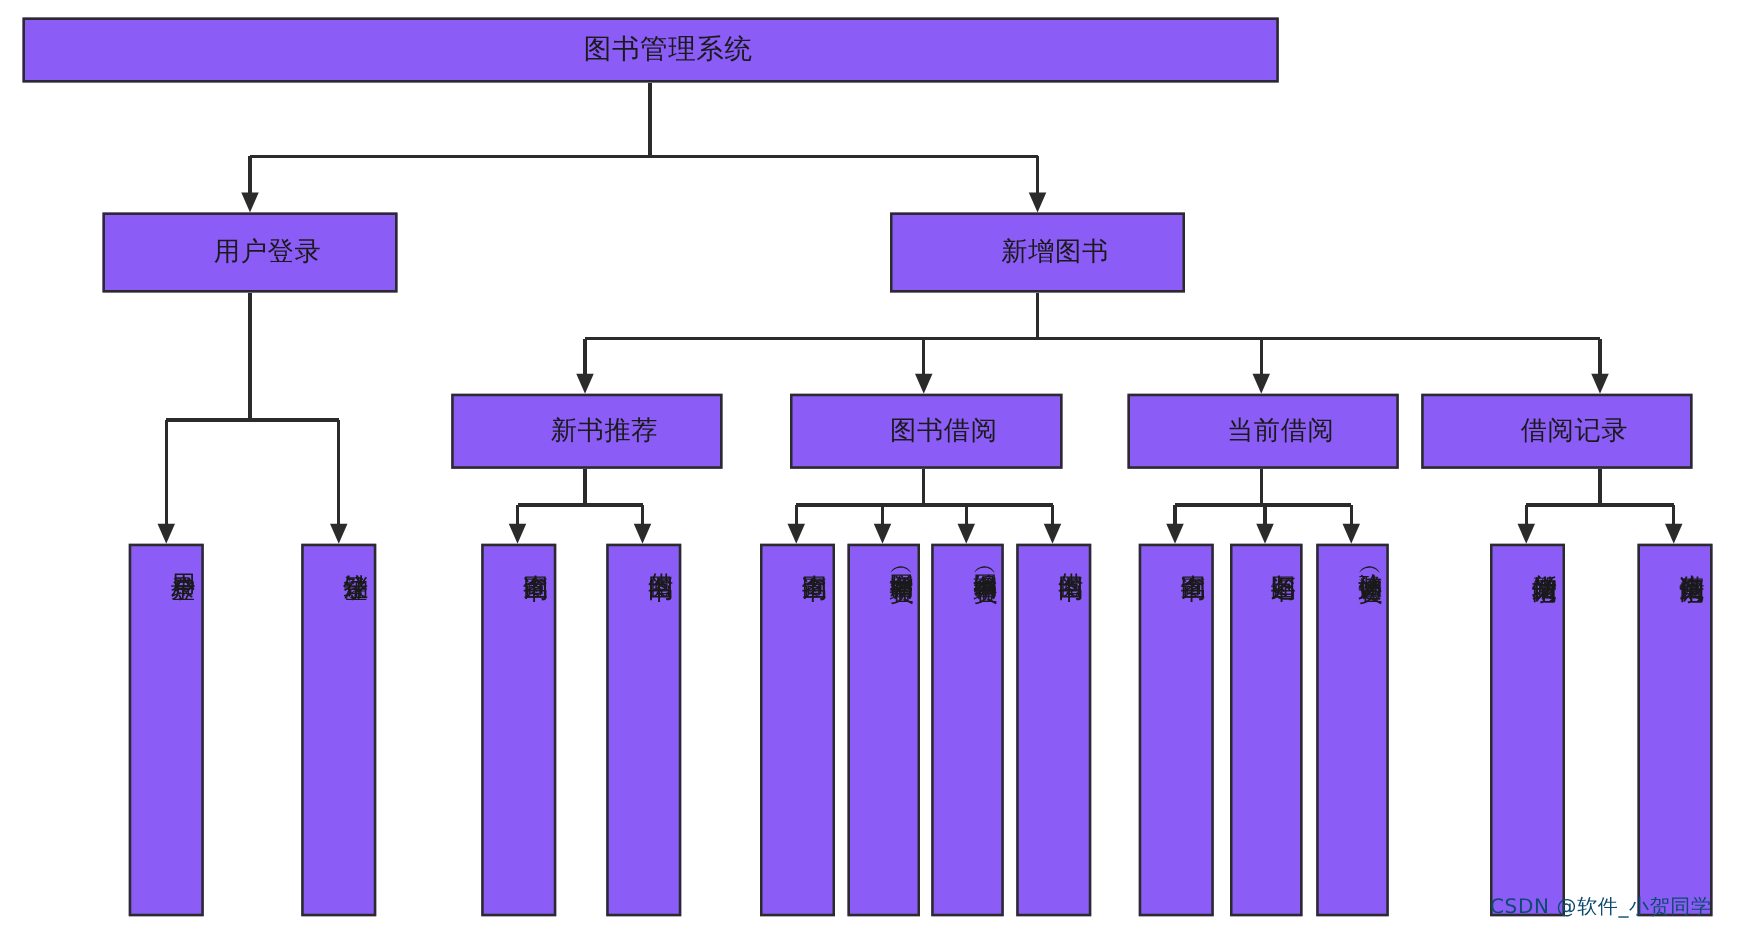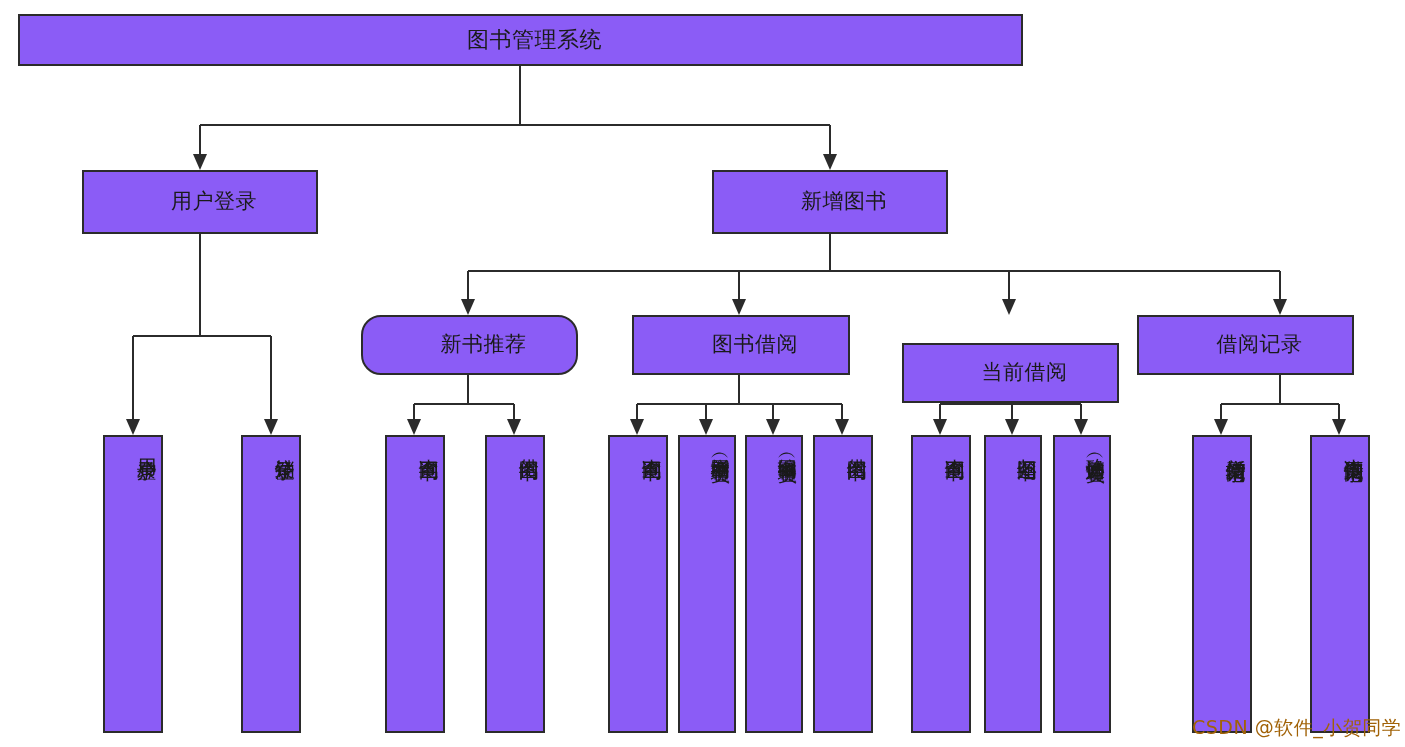--- a/index.html
+++ b/index.html
@@ -58,22 +58,22 @@
     letter-spacing: 1px;
     white-space: nowrap;
     color: #1a1a1a;
   }
   .vert.tall-text .vlabel {
     font-size: 19px;
     line-height: 1.08;
   }
   .watermark {
     position: absolute;
-    font-size: 19px;
-    color: #a16207;
+    font-size: 16px;
+    color: #0c4a6e;
     white-space: nowrap;
     letter-spacing: 0.5px;
   }
 </style>
 </head>
 <body>
 
 <div id="canvas">
 
   <svg id="edges" viewBox="0 0 1405 747" xmlns="http://www.w3.org/2000/svg">
@@ -134,27 +134,27 @@
   <div id="nodes">
       <div class="node horiz root" style="left: 18px; top: 14px; width: 1005px; height: 52px;">
         <span>图书管理系统</span>
       </div>
       <div class="node horiz" style="left: 82px; top: 170px; width: 236px; height: 64px;">
         <span>用户登录</span>
       </div>
       <div class="node horiz" style="left: 712px; top: 170px; width: 236px; height: 64px;">
         <span>新增图书</span>
       </div>
-      <div class="node horiz" style="left: 361px; top: 315px; width: 217px; height: 60px; border-radius: 20px;">
+      <div class="node horiz" style="left: 361px; top: 315px; width: 217px; height: 60px;">
         <span>新书推荐</span>
       </div>
       <div class="node horiz" style="left: 632px; top: 315px; width: 218px; height: 60px;">
         <span>图书借阅</span>
       </div>
-      <div class="node horiz" style="left: 902px; top: 315px; width: 217px; height: 60px; margin-top: 28px;">
+      <div class="node horiz" style="left: 902px; top: 315px; width: 217px; height: 60px;">
         <span>当前借阅</span>
       </div>
       <div class="node horiz" style="left: 1137px; top: 315px; width: 217px; height: 60px;">
         <span>借阅记录</span>
       </div>
       <div class="node vert" style="left: 103px; top: 435px; width: 60px; height: 298px;">
         <span class="vlabel">用户登录</span>
       </div>
       <div class="node vert" style="left: 241px; top: 435px; width: 60px; height: 298px;">
         <span class="vlabel">注销登录</span>

